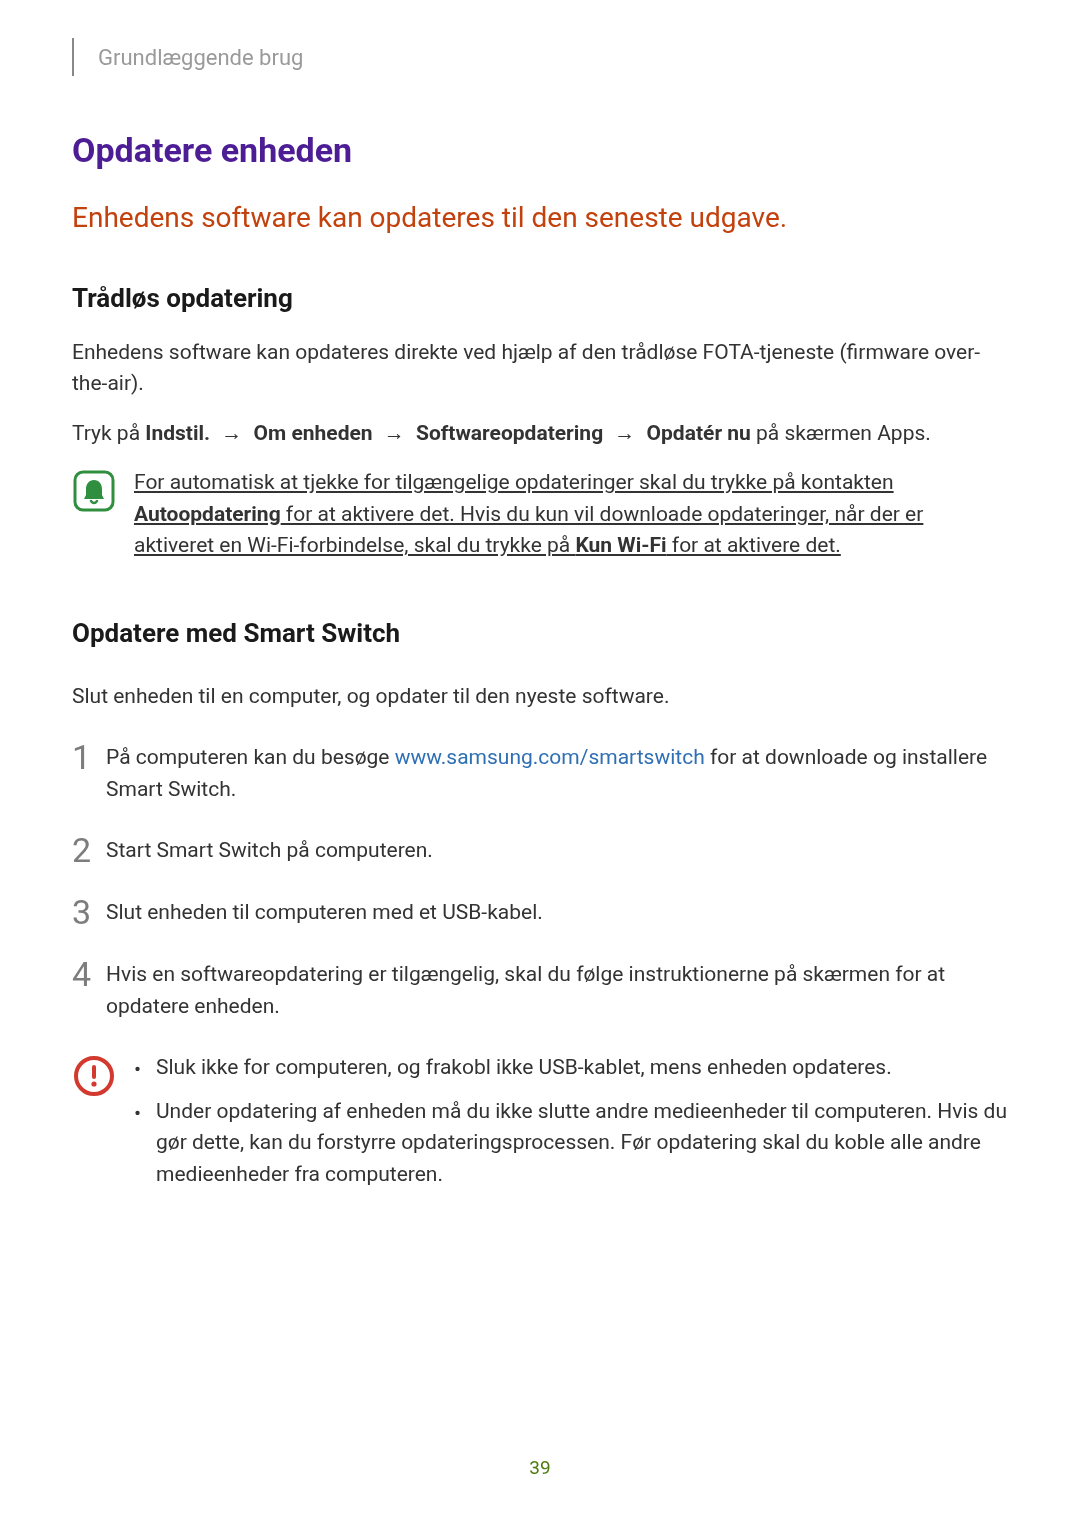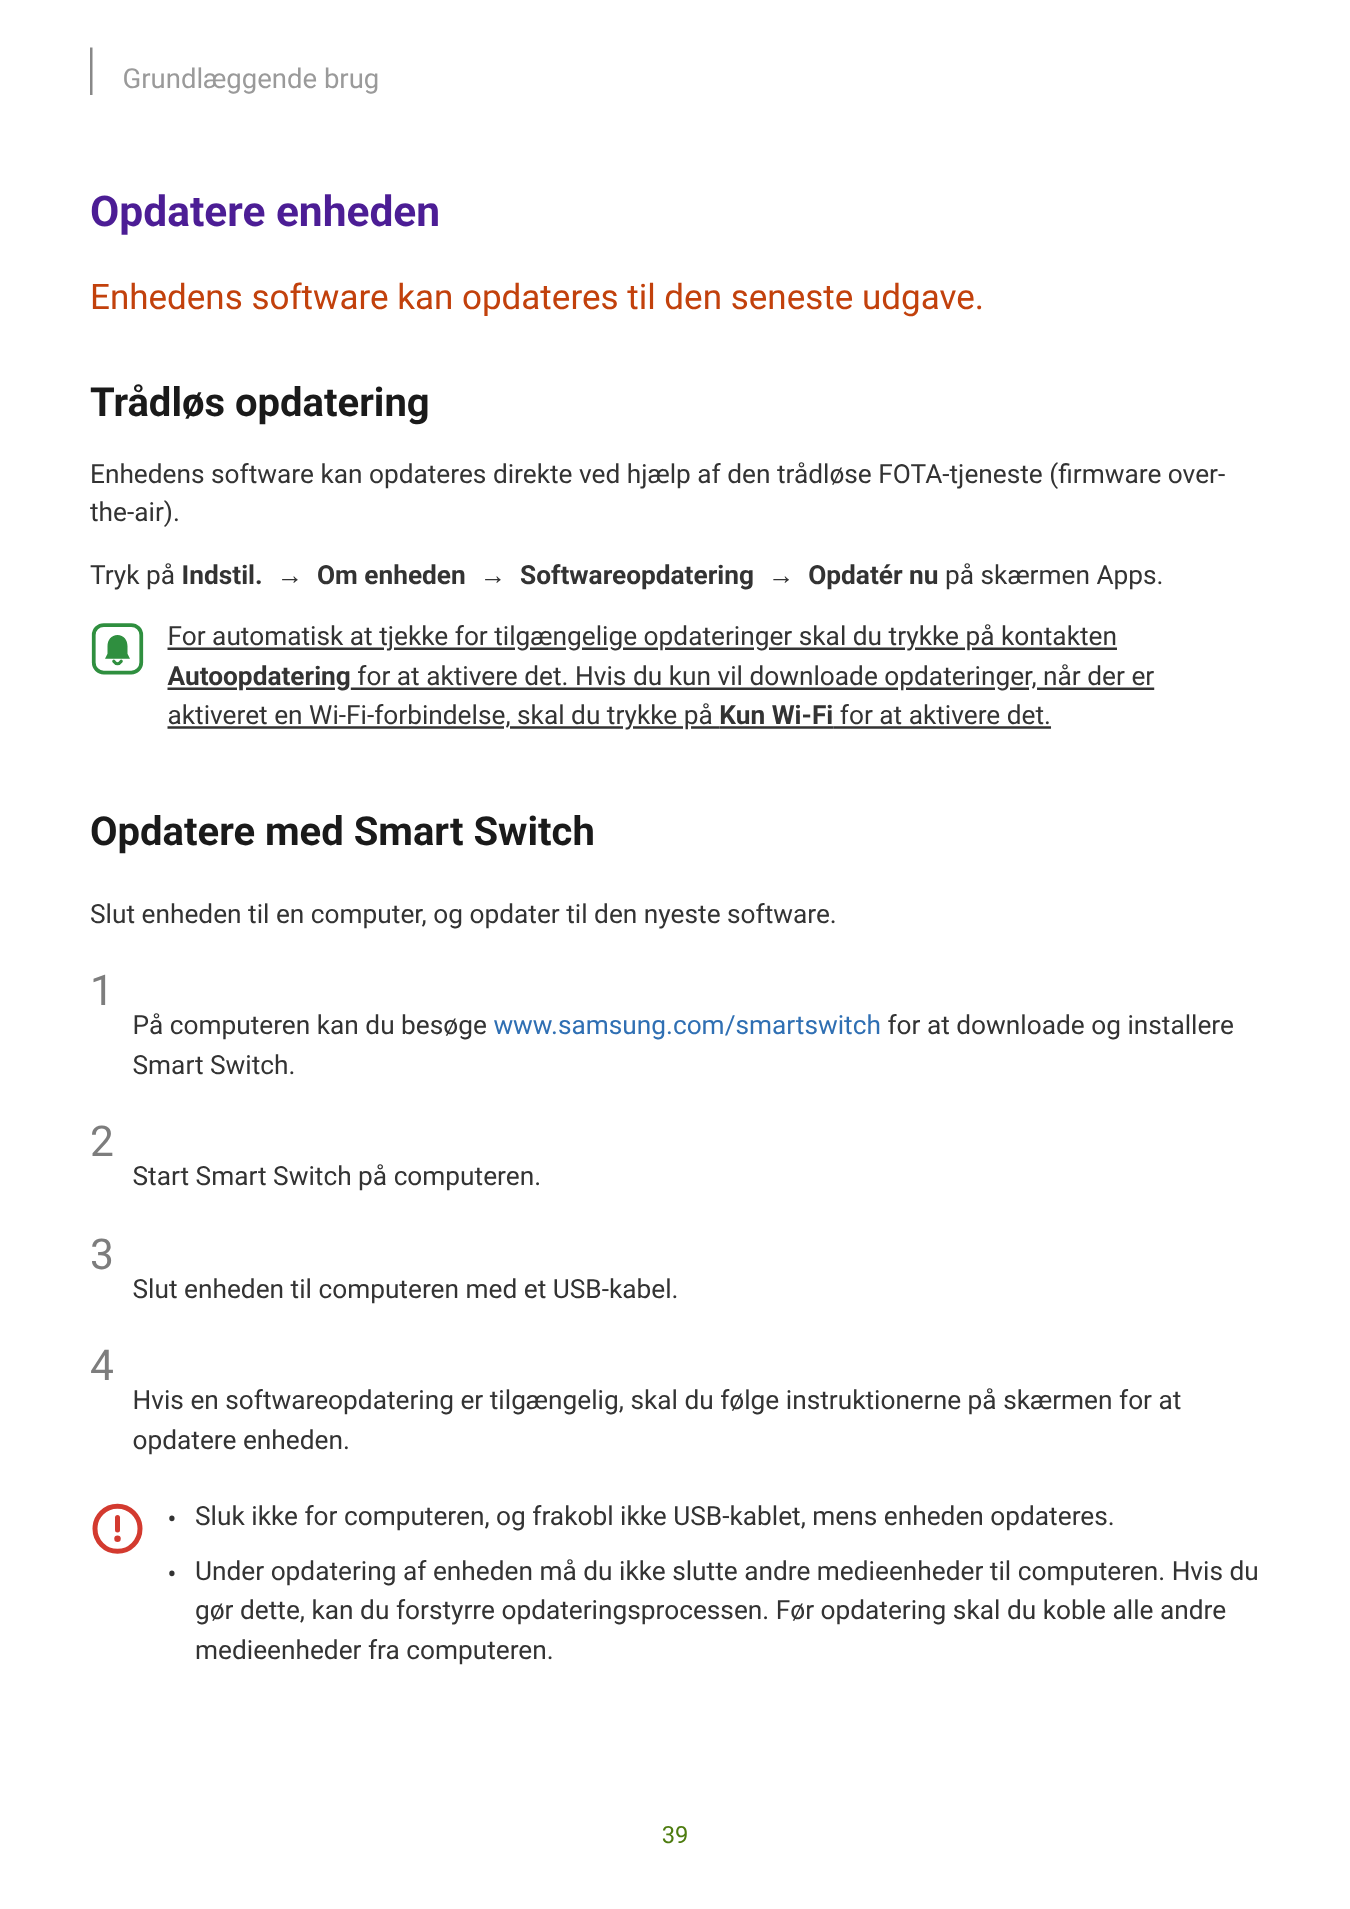--- a/index.html
+++ b/index.html
@@ -9,22 +9,22 @@
     background: #ffffff;
     font-family: -apple-system, "Segoe UI", Roboto, "Helvetica Neue", Arial, sans-serif;
     color: #333333;
     position: relative;
   }
   .page {
     padding: 38px 72px 0 72px;
   }
   .header-bar {
     display: flex;
-    align-items: flex-end;
-    margin-bottom: 74px;
+    align-items: center;
+    margin-bottom: 54px;
   }
   .vbar {
     width: 2px;
     height: 38px;
     background: #888;
     margin-right: 24px;
   }
   .header-text {
     font-size: 22px;
     color: #9a9a9a;
@@ -36,21 +36,21 @@
     font-weight: 700;
     margin-bottom: 28px;
   }
   .intro {
     font-size: 28px;
     color: #c2410c;
     margin-bottom: 44px;
     line-height: 1.45;
   }
   .h2 {
-    font-size: 32px;
+    font-size: 26px;
     font-weight: 700;
     color: #1a1a1a;
     margin-bottom: 24px;
   }
   .para {
     font-size: 21px;
     color: #333;
     line-height: 1.5;
     margin-bottom: 18px;
   }
@@ -93,21 +93,20 @@
     font-size: 34px;
     color: #7d7d7d;
     font-weight: 400;
     line-height: 1;
     margin-top: -2px;
   }
   .step-body {
     font-size: 21px;
     line-height: 1.5;
     color: #333;
-    margin-top: 28px;
   }
   a.link { color: #2f6fb3; text-decoration: none; }
   .warn-row {
     display: flex;
     align-items: flex-start;
     margin-top: 2px;
   }
   .warn-icon {
     flex: 0 0 auto;
     margin-right: 18px;

